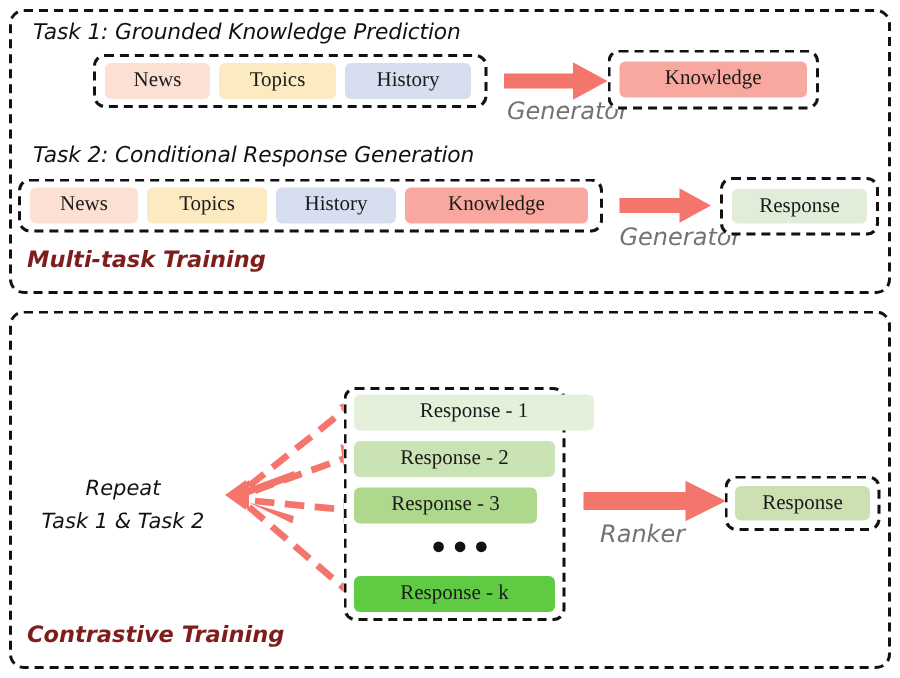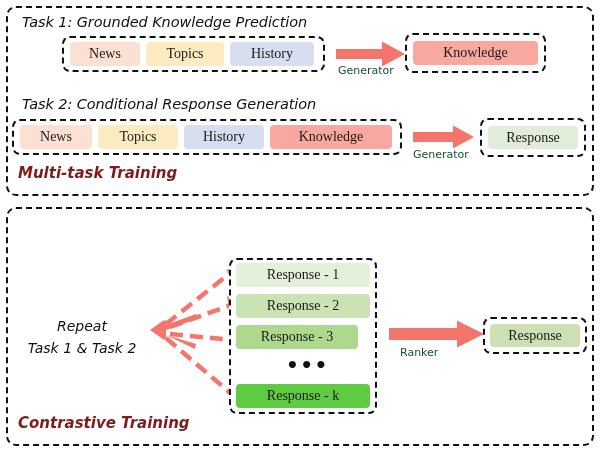--- a/index.html
+++ b/index.html
@@ -74,22 +74,23 @@
 
   
   .arrow-solid {
     position: absolute;
   }
 
   
   .red-label {
     position: absolute;
     font-family: "DejaVu Sans", sans-serif;
-    font-size: 11px;
-    color: #14532d;
+    font-style: italic;
+    font-size: 16px;
+    color: #737373;
     white-space: nowrap;
   }
   .stage-label {
     position: absolute;
     font-family: "DejaVu Sans", sans-serif;
     font-style: italic;
     font-weight: bold;
     font-size: 15px;
     color: #7f1d1d;
     white-space: nowrap;
@@ -191,21 +192,21 @@
         <path d="M94,2 L76,8 L86,18 Z"></path>
         <path d="M95,41 L77,34 L79,49 Z"></path>
         <path d="M96,78 L79,70 L79,87 Z"></path>
         <path d="M95,143 L78,130 L84,145 Z"></path>
       </g>
     </svg>
   </div>
 
   <div class="group-box" style="left:229px; top:258px; width:148px; height:156px;"></div>
 
-  <div class="chip" style="left:236px; top:263px; width:134px; height:24px; background:#E4F0DA;">Response - 1</div>
+  <div class="chip" style="left:236px; top:263px; width:160px; height:24px; background:#E4F0DA;">Response - 1</div>
   <div class="chip" style="left:236px; top:294px; width:134px; height:24px; background:#C9E3B4;">Response - 2</div>
   <div class="chip" style="left:236px; top:325px; width:122px; height:24px; background:#AED98C;">Response - 3</div>
 
   <div class="dots" style="left:286px; top:355px;">•••</div>
 
   <div class="chip" style="left:236px; top:384px; width:134px; height:24px; background:#5FCB42;">Response - k</div>
 
   <div class="arrow-solid" style="left:389px; top:320px; width:96px; height:28px;">
     <svg width="96" height="28" viewBox="0 0 96 28">
       <path d="M0,8 L68,8 L68,0.5 L95,14 L68,27.5 L68,20 L0,20 Z" fill="#F4756B"></path>

